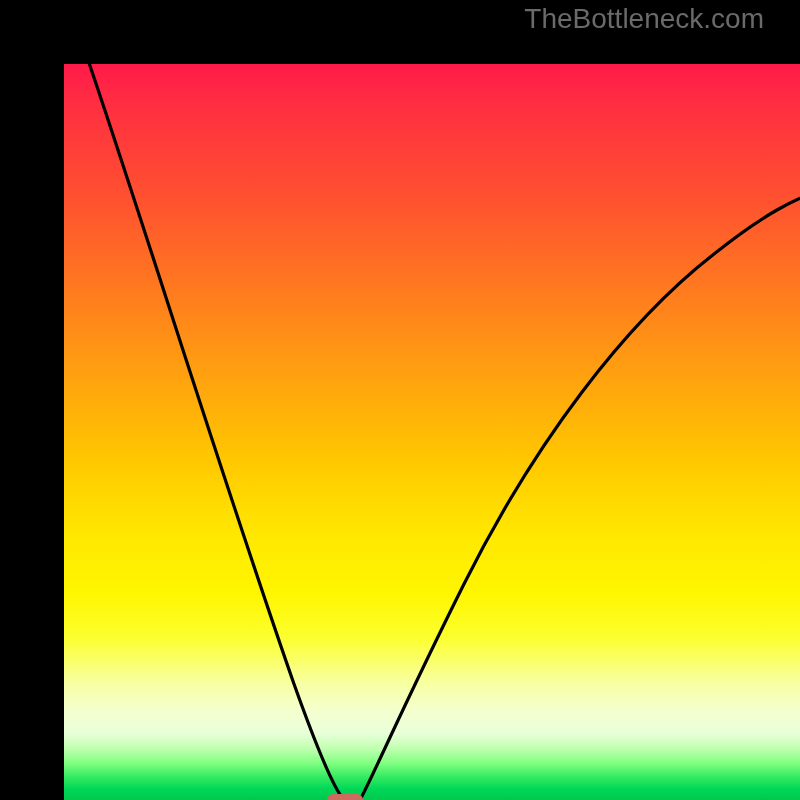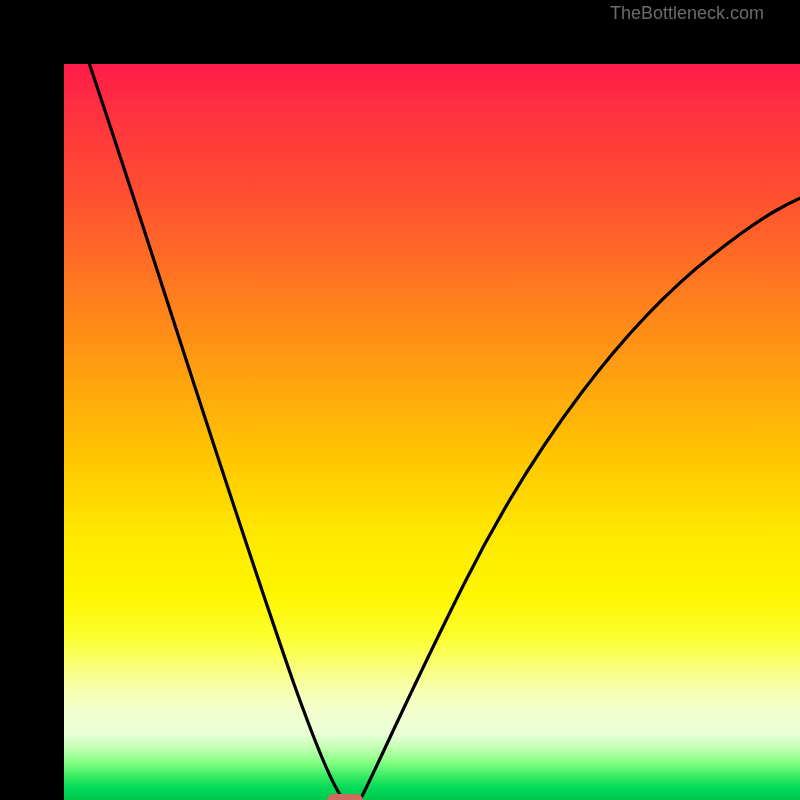--- a/index.html
+++ b/index.html
@@ -49,21 +49,21 @@
       #30e860 97%,
       #00d858 98.5%,
       #00c84c 100%
     );
   }
   .watermark {
     position: absolute;
     top: 3px;
     right: 36px;
     color: #6a6a6a;
-    font-size: 18px;
+    font-size: 28px;
     font-weight: 500;
     letter-spacing: 0px;
     z-index: 10;
   }
   svg.curves {
     position: absolute;
     inset: 0;
     width: 736px;
     height: 736px;
   }

